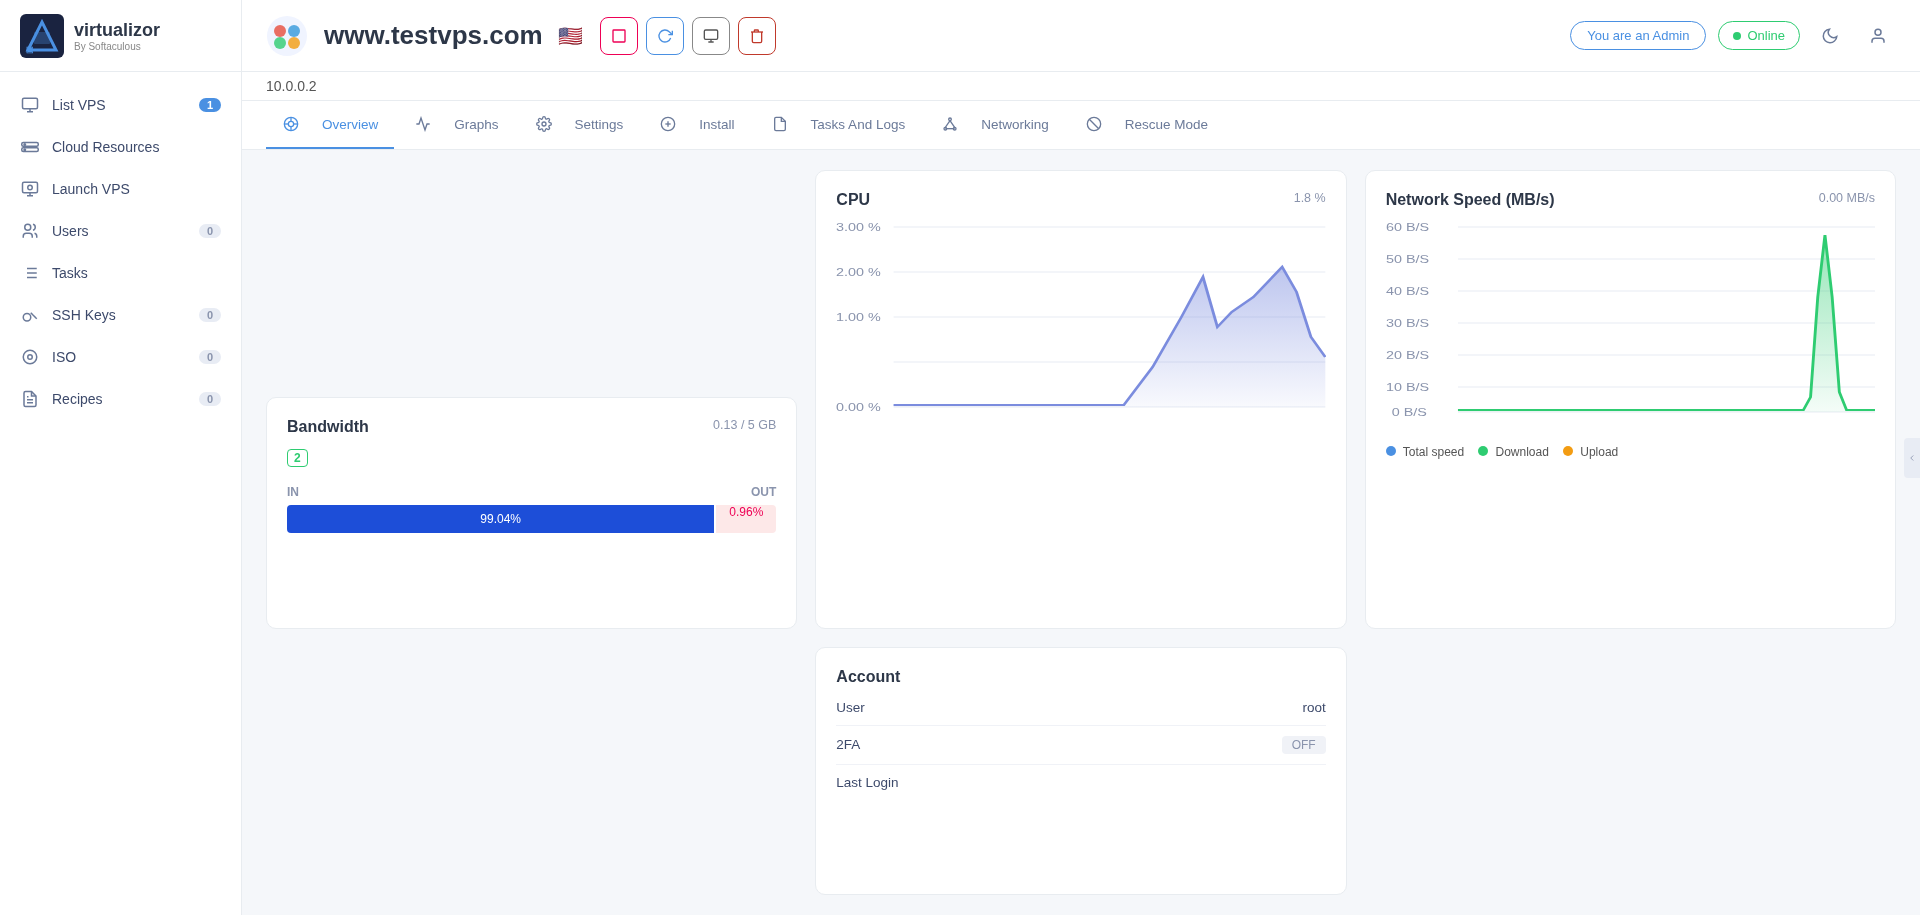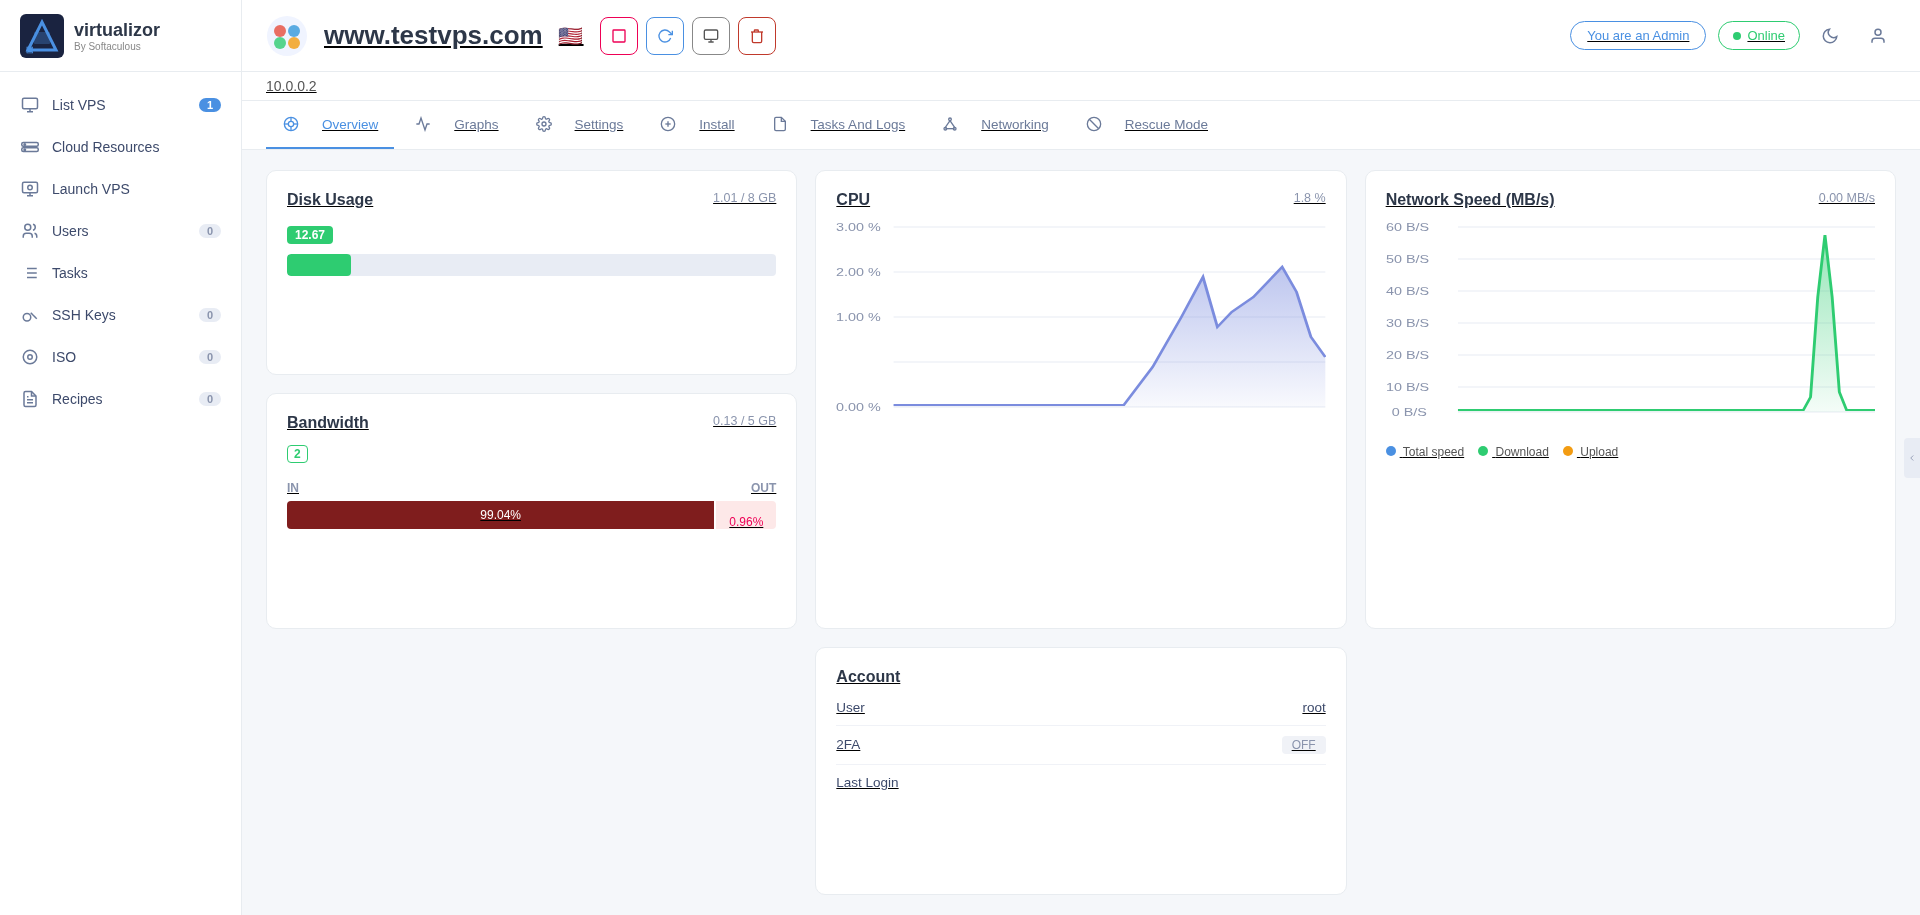--- a/index.html
+++ b/index.html
@@ -14,21 +14,21 @@
     .logo-sub { font-size: 10px; color: #888; }
     .sidebar-nav { padding: 12px 0; }
     .nav-item { display: flex; align-items: center; justify-content: space-between; padding: 11px 20px; cursor: pointer; transition: background 0.15s; }
     .nav-left { display: flex; align-items: center; gap: 12px; }
     .nav-icon { width: 20px; height: 20px; display: flex; align-items: center; justify-content: center; color: #6b7a99; }
     .nav-label { font-size: 14px; color: #3d4a6b; font-weight: 500; }
     .nav-badge { background: #4a90e2; color: #fff; font-size: 11px; font-weight: 600; border-radius: 10px; padding: 1px 7px; min-width: 22px; text-align: center; }
     .nav-badge.zero { background: #e8ecf4; color: #8a94ad; }
 
     
-    .main { flex: 1; display: flex; flex-direction: column; overflow: hidden; text-decoration: underline; }
+    .main { flex: 1; display: flex; flex-direction: column; overflow: hidden; }
 
     
     .header { background: #fff; border-bottom: 1px solid #e8ecf0; padding: 0 24px; height: 72px; display: flex; align-items: center; justify-content: space-between; }
     .header-left { display: flex; align-items: center; gap: 16px; }
     .vps-logo { width: 42px; height: 42px; }
     .vps-title { font-size: 26px; font-weight: 700; color: #2d3748; }
     .flag { font-size: 20px; }
     .header-actions { display: flex; align-items: center; gap: 8px; }
     .action-btn { width: 38px; height: 38px; border: 1.5px solid #ddd; border-radius: 8px; display: flex; align-items: center; justify-content: center; cursor: pointer; background: #fff; }
     .action-btn.red { border-color: #e05; color: #e05; }
@@ -64,22 +64,22 @@
     .progress-bar-bg { height: 22px; background: #e8ecf4; border-radius: 4px; overflow: hidden; position: relative; }
     .progress-bar-fill { height: 100%; border-radius: 4px; display: flex; align-items: center; padding-left: 8px; font-size: 12px; font-weight: 600; color: #fff; }
     .progress-bar-fill.green { background: #2ecc71; width: 13%; }
     .disk-badge { background: #2ecc71; color: #fff; font-size: 12px; font-weight: 600; padding: 2px 8px; border-radius: 4px; display: inline-block; }
 
     
     .bw-card { grid-column: 1; grid-row: 2; }
     .bw-in-out { display: flex; justify-content: space-between; margin-bottom: 6px; margin-top: 10px; }
     .bw-label { font-size: 12px; color: #8a94ad; font-weight: 600; }
     .bw-bars { display: flex; gap: 2px; }
-    .bw-bar-in { flex: 1; height: 28px; background: #7f1d1d; border-radius: 4px 0 0 4px; display: flex; align-items: center; justify-content: center; font-size: 12px; color: #fff; font-weight: 500; }
-    .bw-bar-out { flex: 0 0 60px; height: 28px; background: #fde8e8; border-radius: 0 4px 4px 0; display: flex; align-items: flex-end; justify-content: center; font-size: 12px; color: #e05; font-weight: 500; }
+    .bw-bar-in { flex: 1; height: 28px; background: #1d4ed8; border-radius: 4px 0 0 4px; display: flex; align-items: center; justify-content: center; font-size: 12px; color: #fff; font-weight: 500; }
+    .bw-bar-out { flex: 0 0 60px; height: 28px; background: #fde8e8; border-radius: 0 4px 4px 0; display: flex; align-items: flex-start; justify-content: center; font-size: 12px; color: #e05; font-weight: 500; }
     .bw-badge { background: transparent; border: 1.5px solid #2ecc71; color: #2ecc71; font-size: 12px; font-weight: 600; padding: 1px 6px; border-radius: 4px; display: inline-block; margin-bottom: 8px; }
 
     
     .cpu-card { grid-column: 2; grid-row: 1 / 3; }
     .chart-area { position: relative; width: 100%; height: 220px; }
     .chart-svg { width: 100%; height: 100%; }
 
     
     .net-card { grid-column: 3; grid-row: 1 / 3; }
     .net-legend { display: flex; align-items: center; gap: 14px; margin-top: 8px; font-size: 12px; color: #555; }
@@ -362,32 +362,20 @@
             <circle cx="12" cy="12" r="10"></circle>
             <path d="M4.93 4.93l14.14 14.14"></path>
           </svg>
       </span>
       <span>Rescue Mode</span>
     </div>
   </div>
 
   <div class="content">
 
-    <div class="card disk-card">
-      <div style="display:flex; justify-content:space-between; align-items:flex-start; margin-bottom:12px;">
-        <span class="card-title">Disk Usage</span>
-        <span style="font-size:12.5px; color:#8a94ad;">1.01 / 8 GB</span>
-      </div>
-      <div style="margin-bottom:10px;">
-        <span class="disk-badge">12.67</span>
-      </div>
-      <div class="progress-bar-bg">
-        <div class="progress-bar-fill green"></div>
-      </div>
-    </div>
 
     <div class="card cpu-card">
       <div style="display:flex; justify-content:space-between; align-items:flex-start; margin-bottom:4px;">
         <span class="card-title">CPU</span>
         <span style="font-size:12.5px; color:#8a94ad;">1.8 %</span>
       </div>
       <div class="chart-area">
         <svg class="chart-svg" viewBox="0 0 340 220" preserveAspectRatio="none">
 
           <line x1="40" y1="10" x2="340" y2="10" stroke="#e8ecf4" stroke-width="1"></line>

